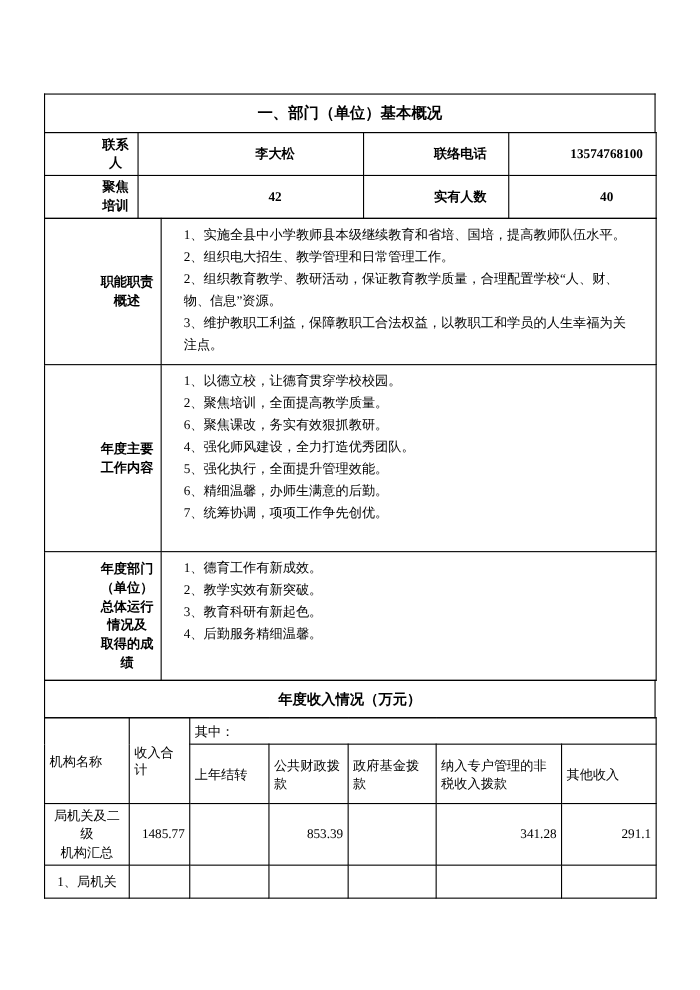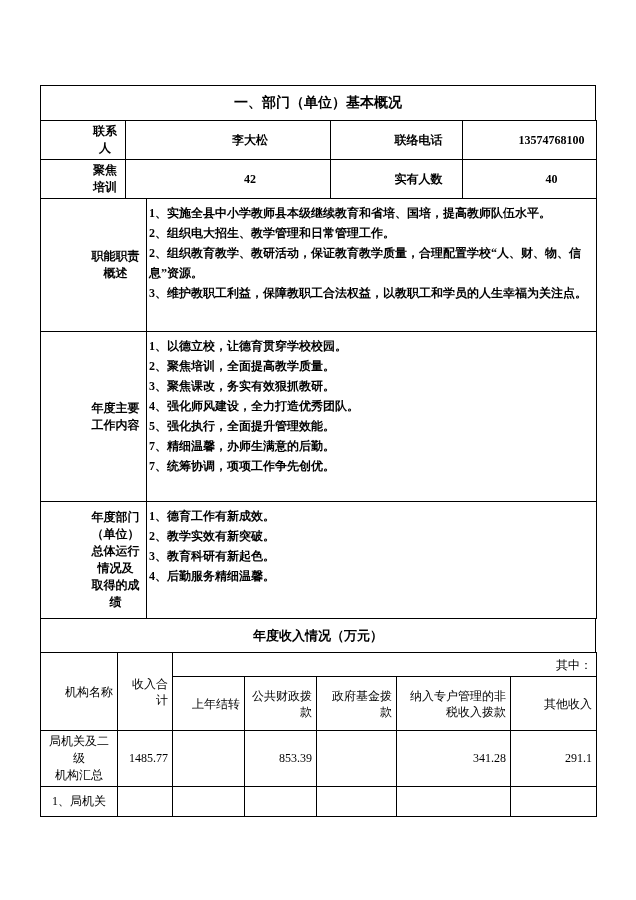--- a/index.html
+++ b/index.html
@@ -19,23 +19,23 @@
     padding: 2px 4px;
     vertical-align: middle;
     overflow: hidden;
     word-break: break-all;
   }
   .sec-title { font-size: 14px; font-weight: bold; text-align: center; height: 30px; }
   .subtitle  { font-size: 13px; font-weight: bold; text-align: center; height: 29px; }
   .b { font-weight: bold; padding-left: 48px; }
   .c { text-align: center; }
   .ml { white-space: pre-line; margin-top: 48px; }
-  .content { vertical-align: top; padding: 4px 2px; font-weight: bold; }
+  .content { vertical-align: top; padding: 4px 20px; }
   .line { line-height: 20px; }
-  .hdr { text-align: right; line-height: 16px; }
+  .hdr { text-align: left; line-height: 16px; }
   .num { text-align: right; }
   .org { text-align: center; }
 </style>
 </head>
 <body>
 
 <div class="doc">
 
   <table>
     <tbody>
@@ -82,24 +82,24 @@
         <div class="line">2、组织教育教学、教研活动，保证教育教学质量，合理配置学校“人、财、物、信息”资源。</div>
         <div class="line">3、维护教职工利益，保障教职工合法权益，以教职工和学员的人生幸福为关注点。</div>
       </td>
     </tr>
     <tr style="height:170px">
       <td class="b c ml">年度主要
 工作内容</td>
       <td class="content">
         <div class="line">1、以德立校，让德育贯穿学校校园。</div>
         <div class="line">2、聚焦培训，全面提高教学质量。</div>
-        <div class="line">3、聚焦课改，务实有效狠抓教研。</div>
+        <div class="line">6、聚焦课改，务实有效狠抓教研。</div>
         <div class="line">4、强化师风建设，全力打造优秀团队。</div>
         <div class="line">5、强化执行，全面提升管理效能。</div>
-        <div class="line">7、精细温馨，办师生满意的后勤。</div>
+        <div class="line">6、精细温馨，办师生满意的后勤。</div>
         <div class="line">7、统筹协调，项项工作争先创优。</div>
       </td>
     </tr>
     <tr style="height:117px">
       <td class="b c ml">年度部门（单位）
 总体运行情况及
 取得的成绩</td>
       <td class="content">
         <div class="line">1、德育工作有新成效。</div>
         <div class="line">2、教学实效有新突破。</div>

